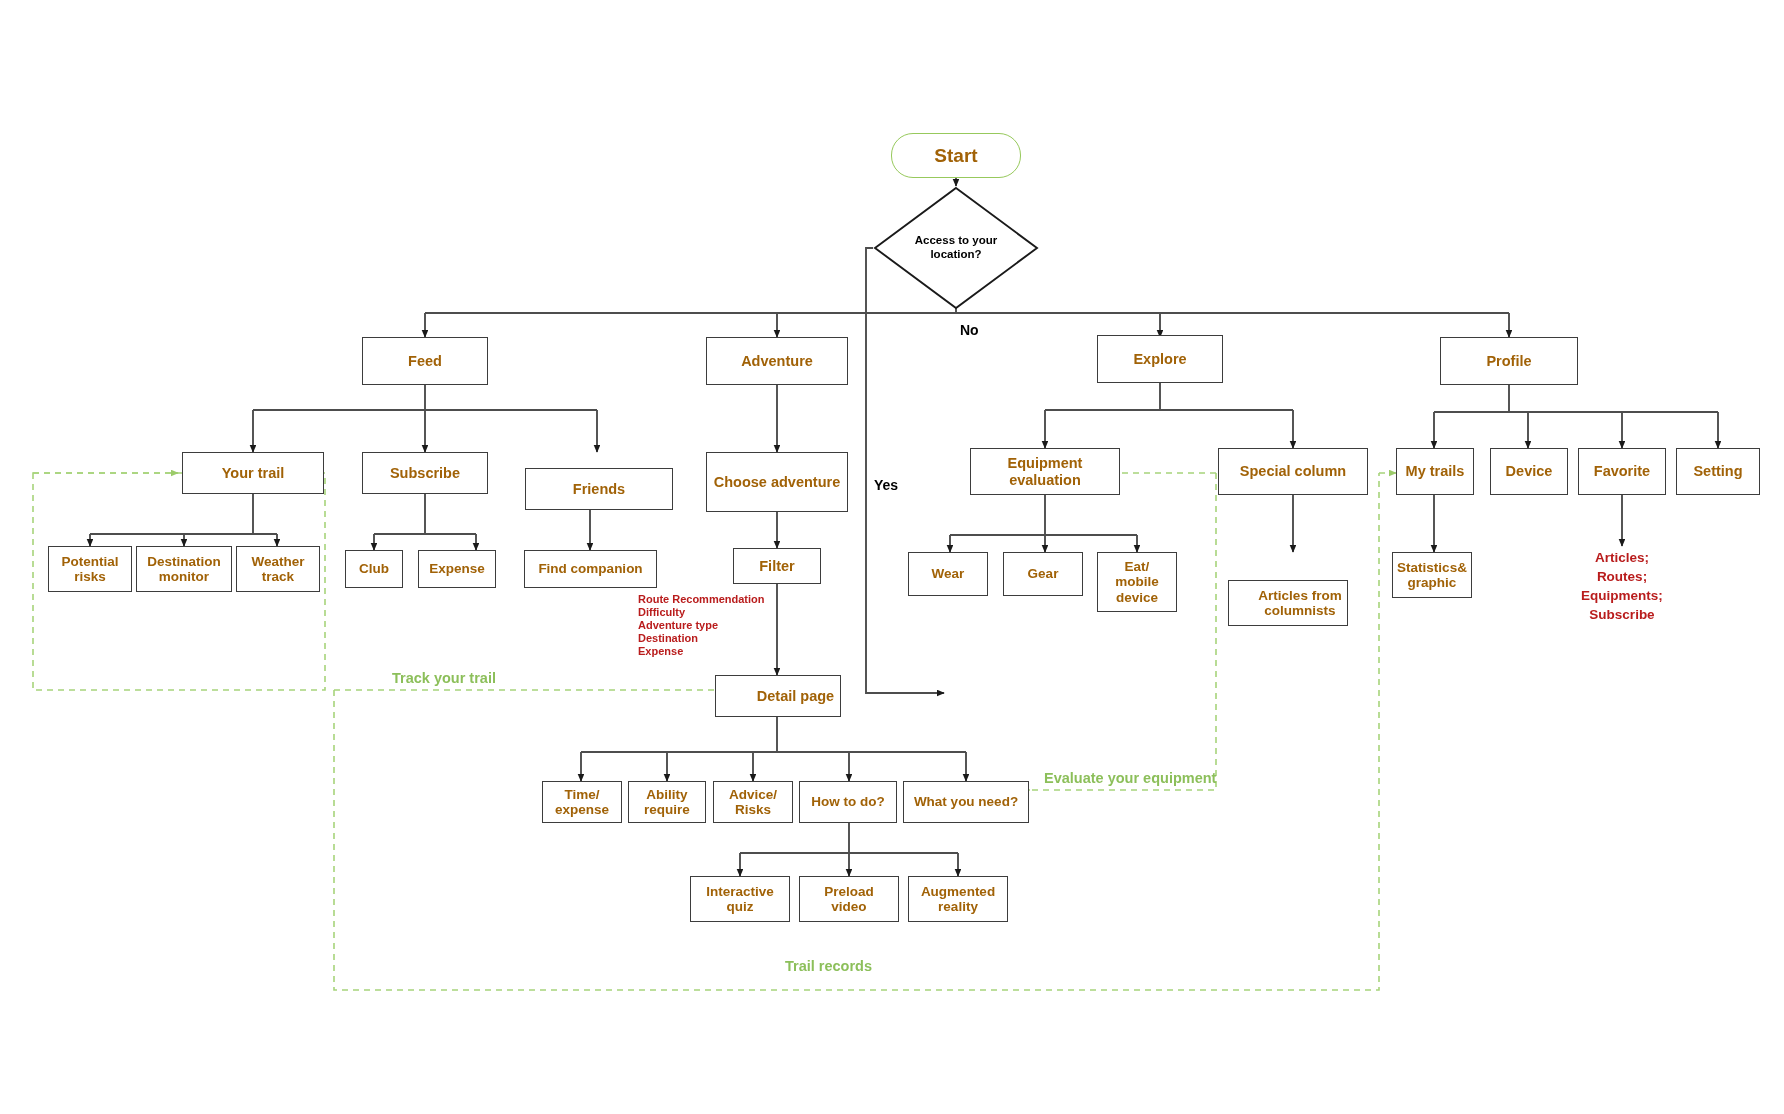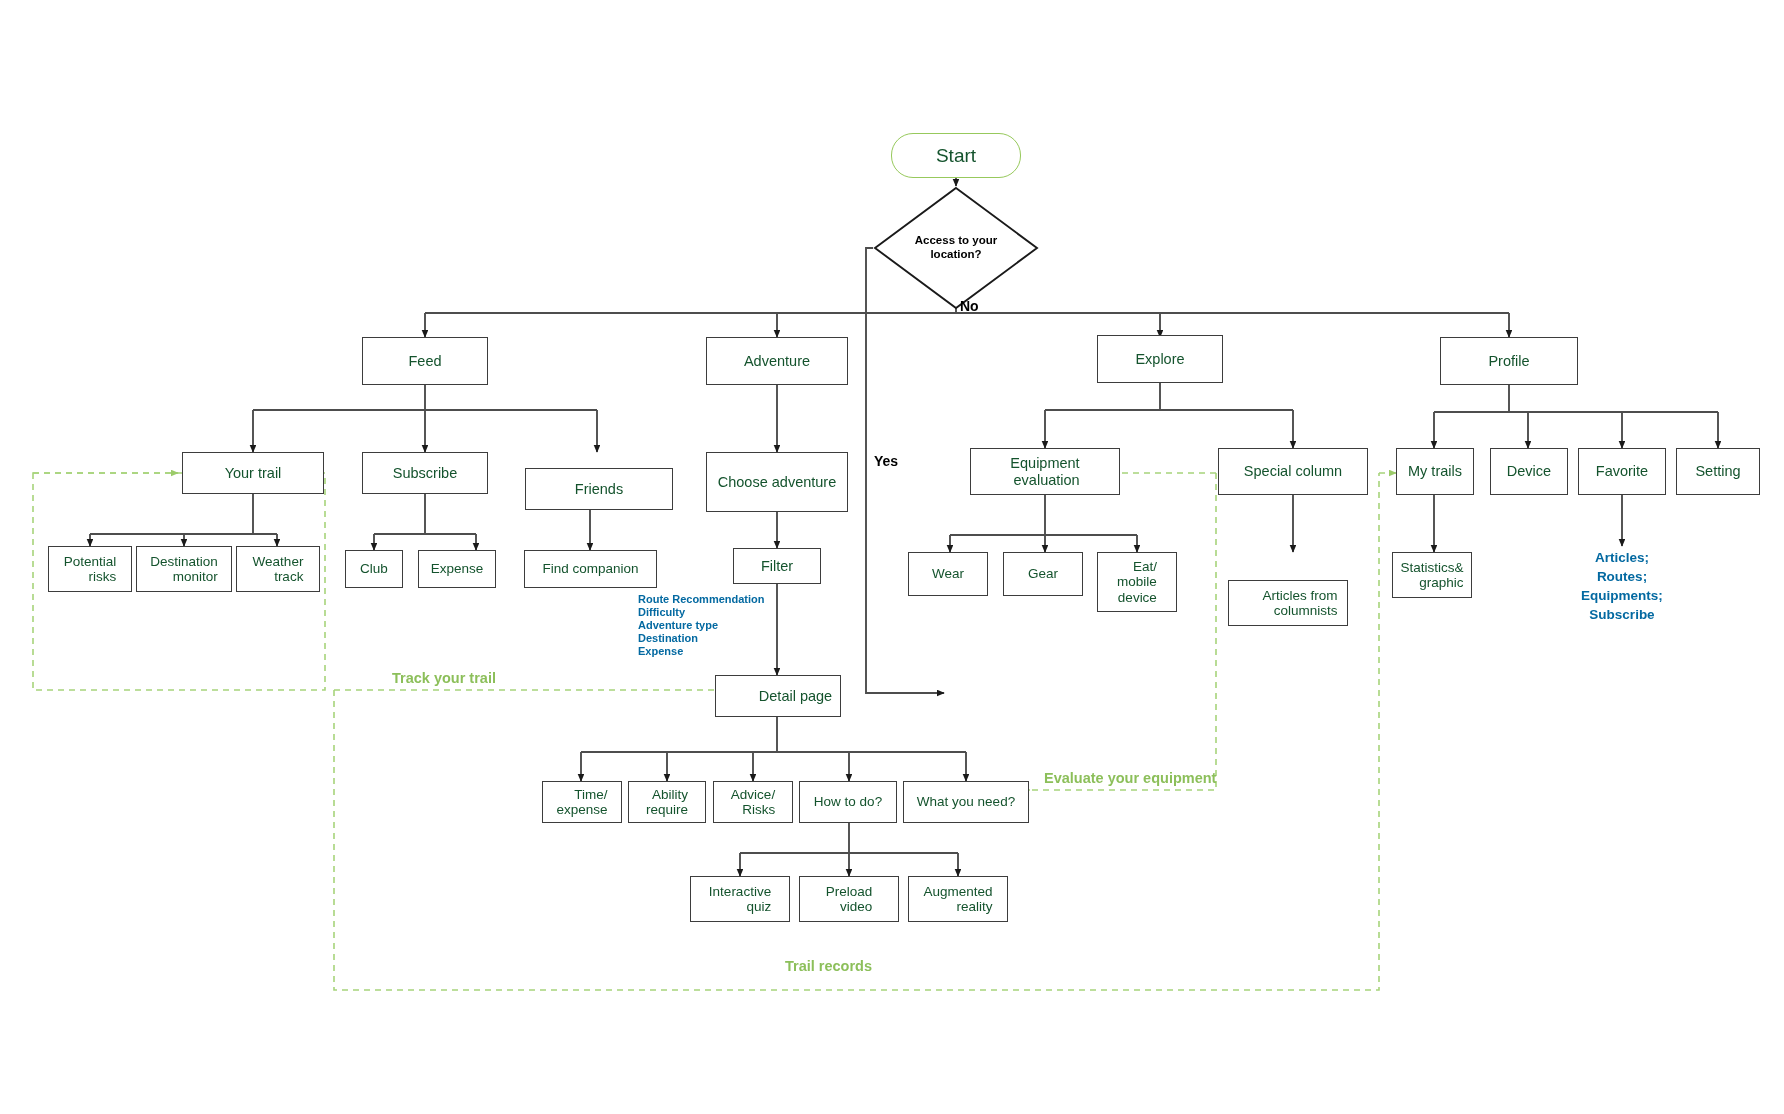--- a/index.html
+++ b/index.html
@@ -27,23 +27,23 @@
     pointer-events: none;
   }
   .node {
     position: absolute;
     box-sizing: border-box;
     border: 1.6px solid #3d3d3d;
     background: #ffffff;
     display: flex;
     align-items: center;
     justify-content: center;
-    text-align: right;
-    font-weight: normal;
-    color: #14532d;
+    text-align: center;
+    font-weight: bold;
+    color: #a16207;
     line-height: 1.12;
     z-index: 3;
   }
   .node.start {
     border: 1.8px solid #97c95c;
     border-radius: 22px;
     font-size: 19px;
   }
   .node.proc {
     font-size: 14.5px;
@@ -70,26 +70,27 @@
     line-height: 1.18;
     color: #000000;
   }
   .edge-label {
     position: absolute;
     font-size: 14px;
     font-weight: bold;
     color: #000000;
     z-index: 4;
     white-space: nowrap;
+    margin-top: 24px;
   }
   .free-text {
     position: absolute;
     font-size: 11px;
     font-weight: bold;
-    color: #0369a1;
+    color: #b91c1c;
     line-height: 1.19;
     z-index: 4;
     white-space: pre-line;
   }
   .free-text.right {
     text-align: left;
   }
   .free-text.center {
     text-align: center;
   }

